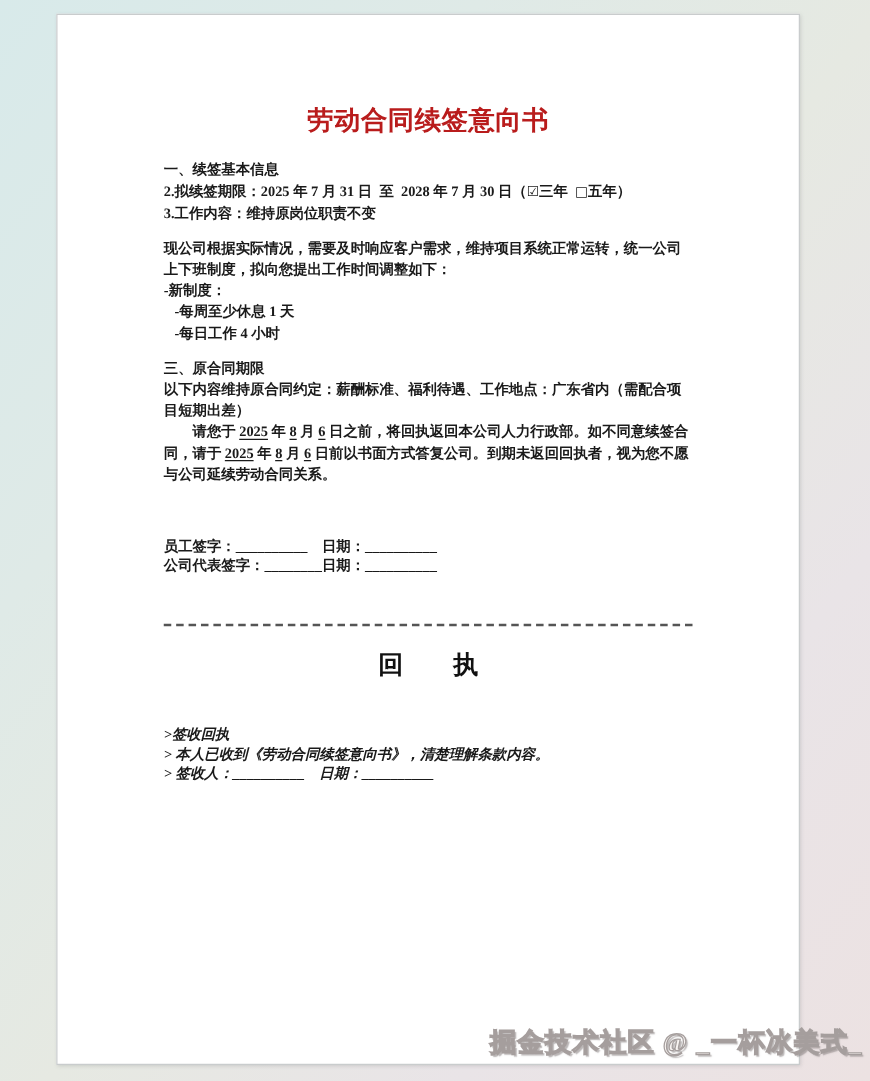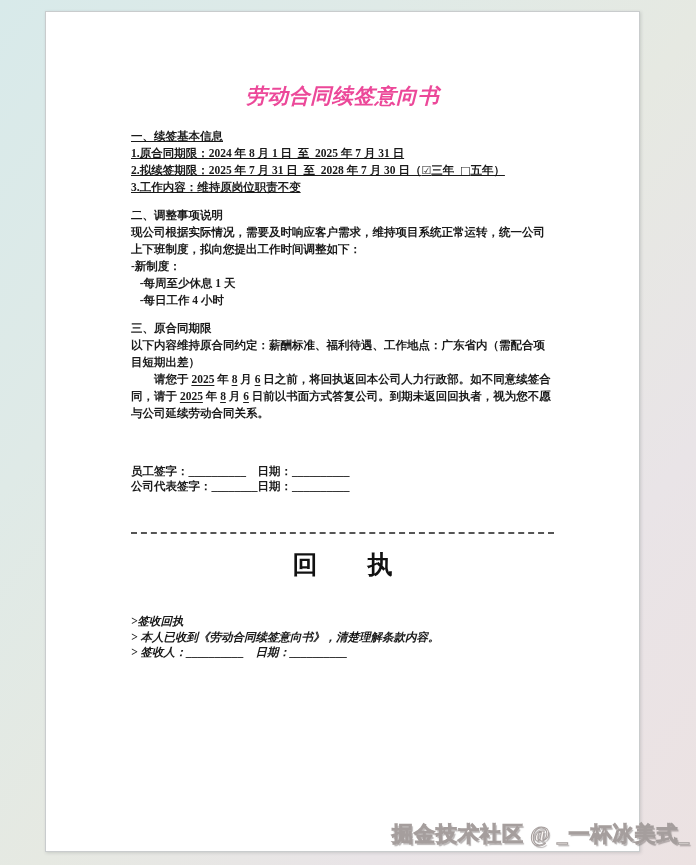--- a/index.html
+++ b/index.html
@@ -28,41 +28,40 @@
     font-size: 11.5px;
     font-weight: 600;
     line-height: 17px;
   }
   .title {
     margin: 0 0 20px 0;
     font-size: 21px;
     line-height: 24px;
     font-weight: 800;
     text-align: center;
-    color: #ec4899;
+    color: #b91c1c;
     letter-spacing: 0.5px;
-    font-style: italic;
   }
   .sec { margin-top: 11px; }
-  .sec.first { margin-top: 0; text-decoration: underline; }
+  .sec.first { margin-top: 0; }
   .ln { white-space: pre-wrap; }
   .hd { font-weight: 800; }
   .cb { font-family: "DejaVu Sans", sans-serif; font-size: 11px; }
   .u { text-decoration: underline; text-underline-offset: 2px; }
   .notice { margin-top: 0; text-indent: 2em; }
   .sigs { margin-top: 42px; line-height: 15px; }
   .divider {
     margin-top: 38px;
     border: 0;
     border-top: 2px dashed #555;
     width: 100%;
   }
   .receipt-title {
     margin: 18px 0 0 0;
-    font-size: 25px;
+    font-size: 20px;
     line-height: 26px;
     font-weight: 800;
     text-align: center;
     color: #111;
   }
   .receipt-lines { margin-top: 36px; line-height: 15.5px; font-style: italic; }
   .watermark {
     position: absolute;
     left: 392px; top: 820px;
     font-size: 21px;
@@ -79,27 +78,25 @@
 
 <div class="canvas">
 
   <div class="page">
     <div class="doc">
 
       <h1 class="title">劳动合同续签意向书</h1>
 
       <div class="sec first">
         <div class="ln hd">一、续签基本信息</div>
-        <div class="ln">1.原合同期限：2024 年 8 月 1 日  至  2025 年 7 月 31 日</div>
         <div class="ln"><span>2.拟续签期限：2025 年 7 月 31 日  至  2028 年 7 月 30 日（</span><span class="cb">☑</span><span>三年  </span><span class="cb">□</span><span>五年）</span></div>
         <div class="ln">3.工作内容：维持原岗位职责不变</div>
       </div>
 
       <div class="sec">
-        <div class="ln hd">二、调整事项说明</div>
         <div class="ln">现公司根据实际情况，需要及时响应客户需求，维持项目系统正常运转，统一公司上下班制度，拟向您提出工作时间调整如下：</div>
         <div class="ln">-新制度：</div>
         <div class="ln">   -每周至少休息 1 天</div>
         <div class="ln">   -每日工作 4 小时</div>
       </div>
 
       <div class="sec">
         <div class="ln hd">三、原合同期限</div>
         <div class="ln">以下内容维持原合同约定：薪酬标准、福利待遇、工作地点：广东省内（需配合项目短期出差）</div>
       </div>

